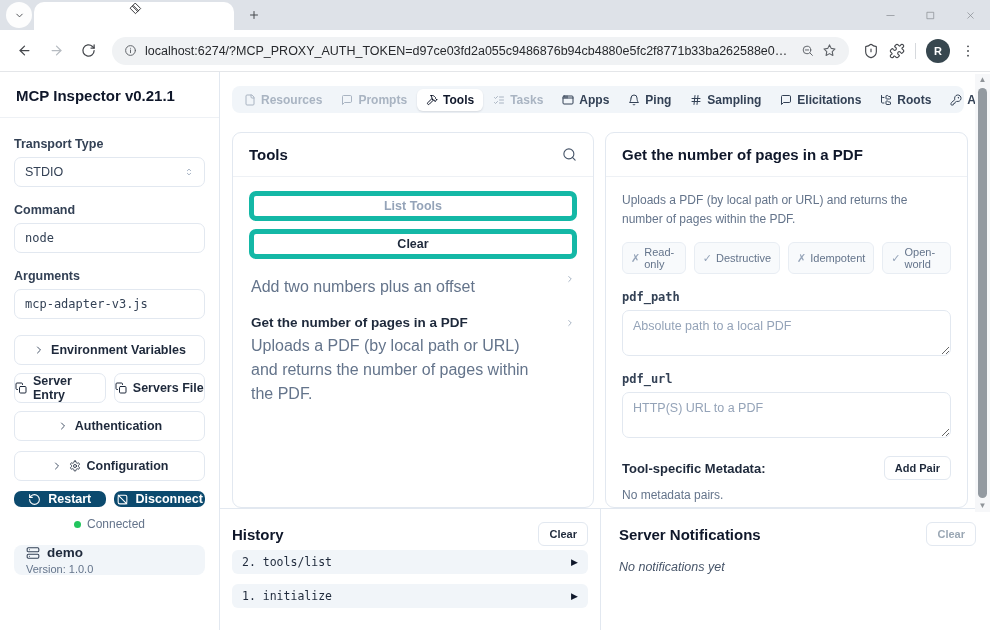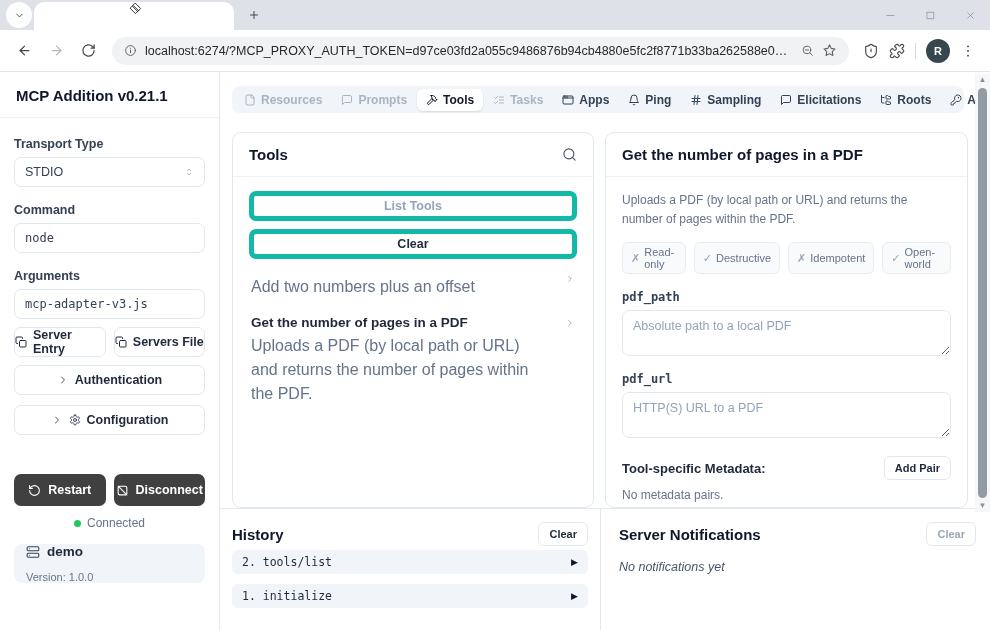--- a/index.html
+++ b/index.html
@@ -43,28 +43,28 @@
   .field-label { font-size:12.5px; font-weight:bold; color:#334155; margin:6px 0 6px; }
   .input, .selectbox { width:100%; height:30px; border:1px solid #e2e8f0; border-radius:7px; background:#fff; padding:0 10px; font-size:12px; color:#334155; display:flex; align-items:center; }
   .input.mono { font-family:"DejaVu Sans Mono", monospace; }
   .selectbox { justify-content:space-between; font-size:12.5px; }
   .selectbox .icon { width:10px; height:10px; color:#94a3b8; }
   .btn-outline { height:30px; border:1px solid #e2e8f0; border-radius:7px; background:#fff; display:flex; align-items:center; justify-content:center; gap:6px; font-size:12.5px; font-weight:bold; color:#1e293b; cursor:pointer; }
   .btn-outline .icon { width:12px; height:12px; }
   .chev { width:10px; height:10px; color:#475569; }
   .btn-row { display:flex; gap:8px; }
   .btn-row .btn-outline { flex:1; }
-  .btn-dark { height:32px; border-radius:7px; background:#404040; color:#fff; display:flex; align-items:center; justify-content:center; gap:7px; font-size:12.5px; font-weight:bold; cursor:pointer; border:none;margin-top:29px; }
+  .btn-dark { height:16px; border-radius:7px; background:#0c4a6e; color:#fff; display:flex; align-items:center; justify-content:center; gap:7px; font-size:12.5px; font-weight:bold; cursor:pointer; border:none; }
   .btn-dark .icon { width:13px; height:13px; }
   .status-row { display:flex; align-items:center; justify-content:center; gap:6px; margin-top:10px; font-size:12px; color:#64748b; }
   .status-dot { width:7px; height:7px; border-radius:50%; background:#22c55e; }
   .server-card { margin-top:14px; background:#f1f5f9; border-radius:8px; padding:0 12px; }
   .server-card-top { display:flex; align-items:center; gap:7px; font-size:13.5px; font-weight:bold; color:#1e293b; }
   .server-card-top .icon { width:14px; height:14px; color:#334155; stroke-width:1.8; }
-  .server-version { margin-top:12px; font-size:11px; color:#64748b; }
+  .server-version { margin-top:3px; font-size:11px; color:#64748b; }
 
   
   .main { flex:1; display:flex; flex-direction:column; position:relative; min-width:0; }
   .navbar { margin:14px 26px 0 12px; height:27px; background:#f1f5f9; border-radius:8px; display:flex; align-items:center; padding:0 3px; gap:1px; }
   .navtab { display:flex; align-items:center; gap:5px; padding:4px 9px; border-radius:6px; font-size:12px; font-weight:bold; color:#334155; white-space:nowrap; cursor:pointer; }
   .navtab .icon { width:12px; height:12px; stroke-width:2; }
   .navtab.disabled { color:#a9b4c2; cursor:default; }
   .navtab.active { background:#fff; color:#0f172a; box-shadow:0 1px 2px rgba(15,23,42,.12); }
 
   .content { display:flex; gap:11px; padding:19px 22px 0 12px; height:395px; }
@@ -340,34 +340,40 @@
       <span class="avatar">R</span>
       <svg class="icon" style="width:16px;height:16px">
           <use href="#i-dots"></use>
         </svg>
     </div>
   </div>
 
   <div class="app">
 
     <div class="sidebar">
-      <div class="sidebar-title">MCP Addition v0.21.1</div>
+      <div class="sidebar-title">MCP Inspector v0.21.1</div>
       <div class="sidebar-body">
         <div class="field-label">Transport Type</div>
         <div class="selectbox">
           <span>STDIO</span>
           <svg class="icon">
               <use href="#i-updown"></use>
             </svg>
         </div>
         <div class="field-label" style="margin-top:16px">Command</div>
         <input class="input mono" value="node" style="">
         <div class="field-label" style="margin-top:16px">Arguments</div>
         <input class="input mono" value="mcp-adapter-v3.js" style="">
 
+        <div class="btn-outline" style="margin-top:16px">
+          <svg class="icon chev">
+              <use href="#i-chevright"></use>
+            </svg>
+          <span>Environment Variables</span>
+        </div>
         <div class="btn-row" style="margin-top:8px">
           <div class="btn-outline">
             <svg class="icon">
                 <use href="#i-copy"></use>
               </svg>
             <span>Server Entry</span>
           </div>
           <div class="btn-outline">
             <svg class="icon">
                 <use href="#i-copy"></use>

